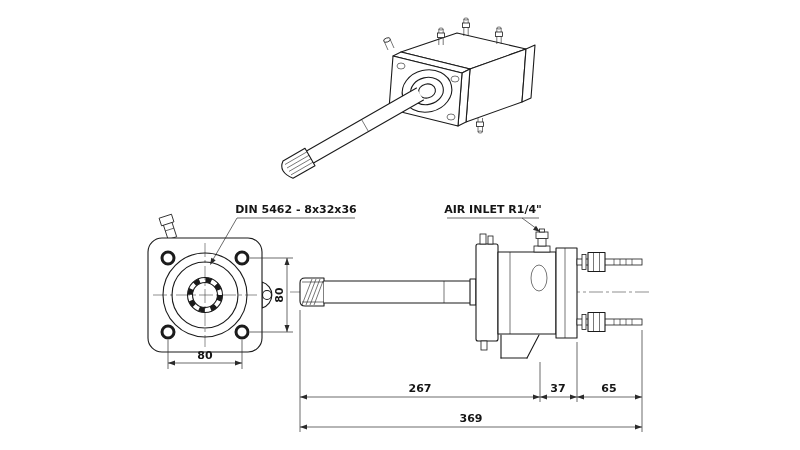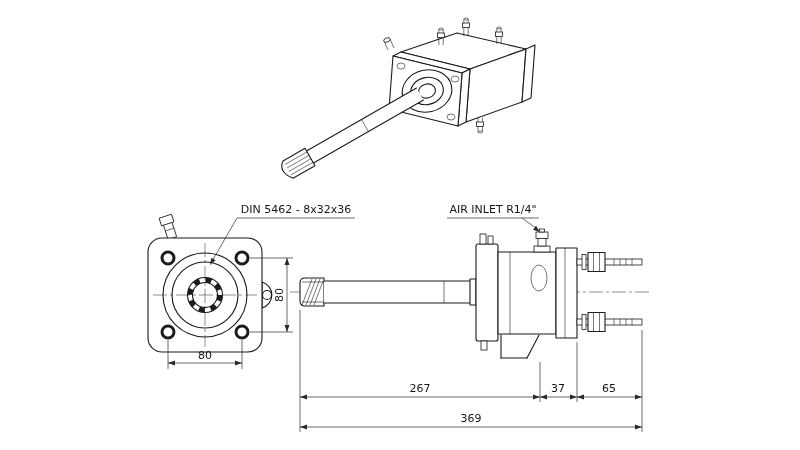--- a/index.html
+++ b/index.html
@@ -1,16 +1,16 @@
 <!DOCTYPE html>
 <html><head>
 <meta charset="utf-8">
 <style>
   html,body{margin:0;padding:0;background:#ffffff;width:800px;height:450px;overflow:hidden;}
-  .canvas{width:800px;height:450px;background:#fff;position:relative;}
+  .canvas{width:800px;height:450px;background:#fff;position:relative;font-weight:bold;}
   svg text{font-family:"DejaVu Sans", sans-serif;font-size:11px;fill:#151515;}
   svg .dimtxt{font-size:11px;}
   svg .lbl{font-size:11px;}
   .geo{stroke:#1b1b1b;stroke-width:1.1;fill:none;stroke-linejoin:round;stroke-linecap:round;}
   .geof{stroke:#1b1b1b;stroke-width:1.1;fill:#ffffff;stroke-linejoin:round;stroke-linecap:round;}
   .thin{stroke:#1b1b1b;stroke-width:0.6;fill:none;}
   .thinf{stroke:#1b1b1b;stroke-width:0.8;fill:#ffffff;}
   .dim{stroke:#2b2b2b;stroke-width:0.7;fill:none;}
   .arr{fill:#2b2b2b;stroke:none;}
   .cl{stroke:#444;stroke-width:0.6;fill:none;stroke-dasharray:14 3 3 3;}

